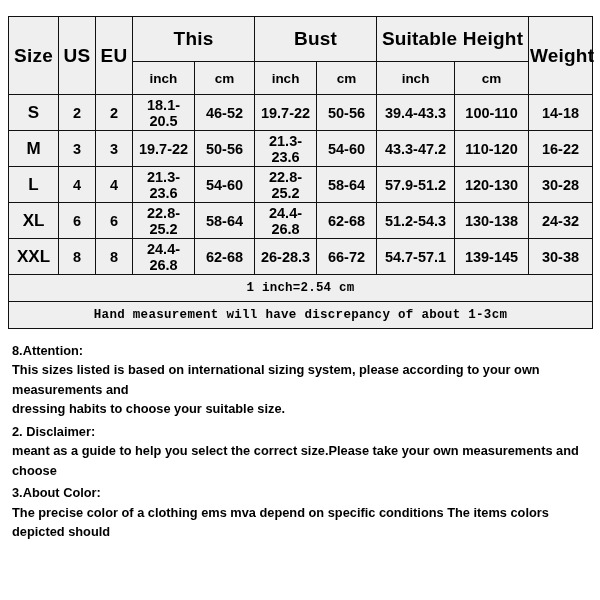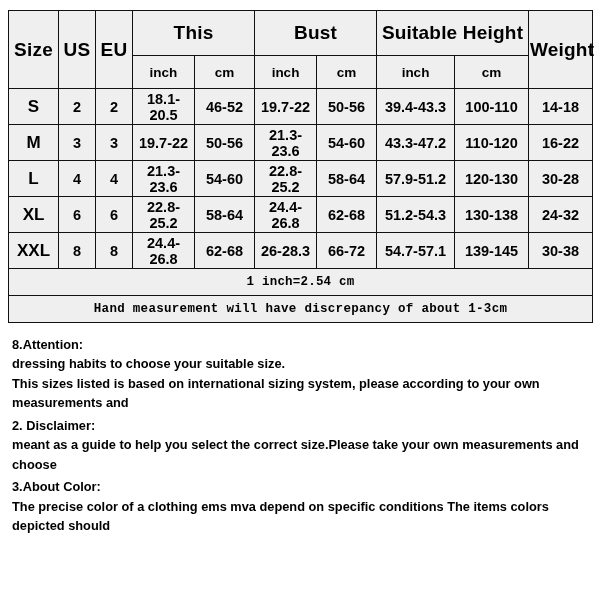--- a/index.html
+++ b/index.html
@@ -12,21 +12,21 @@
     height: 600px;
     font-family: "Liberation Sans", sans-serif;
     color: #000000;
     overflow: hidden;
   }
   .page {
     width: 600px;
     height: 600px;
     position: relative;
     box-sizing: border-box;
-    padding: 10px 8px 0 8px;
+    padding: 16px 8px 0 8px;
   }
   table.size-table {
     width: 584px;
     border-collapse: collapse;
     table-layout: fixed;
     background: #efefef;
   }
   table.size-table td, table.size-table th {
     border: 1px solid #111111;
     text-align: center;
@@ -185,22 +185,22 @@
         <td colspan="10">1 inch=2.54 cm</td>
       </tr>
       <tr class="note-row">
         <td colspan="10" class="mono-bold">Hand measurement will have discrepancy of about 1-3cm</td>
       </tr>
     </tbody>
   </table>
 
   <div class="notes">
     <p>8.Attention:</p>
+    <p class="body">This sizes listed is based on international sizing system, please according to your own measurements and</p>
     <p class="body">dressing habits to choose your suitable size.</p>
-    <p class="body">This sizes listed is based on international sizing system, please according to your own measurements and</p>
 
     <p class="gap">2. Disclaimer:</p>
     <p class="body">meant as a guide to help you select the correct size.Please take your own measurements and choose</p>
 
     <p class="gap">3.About Color:</p>
     <p class="body">The precise color of a clothing ems mva depend on specific conditions The items colors depicted should</p>
 
   </div>
 
 </div>

